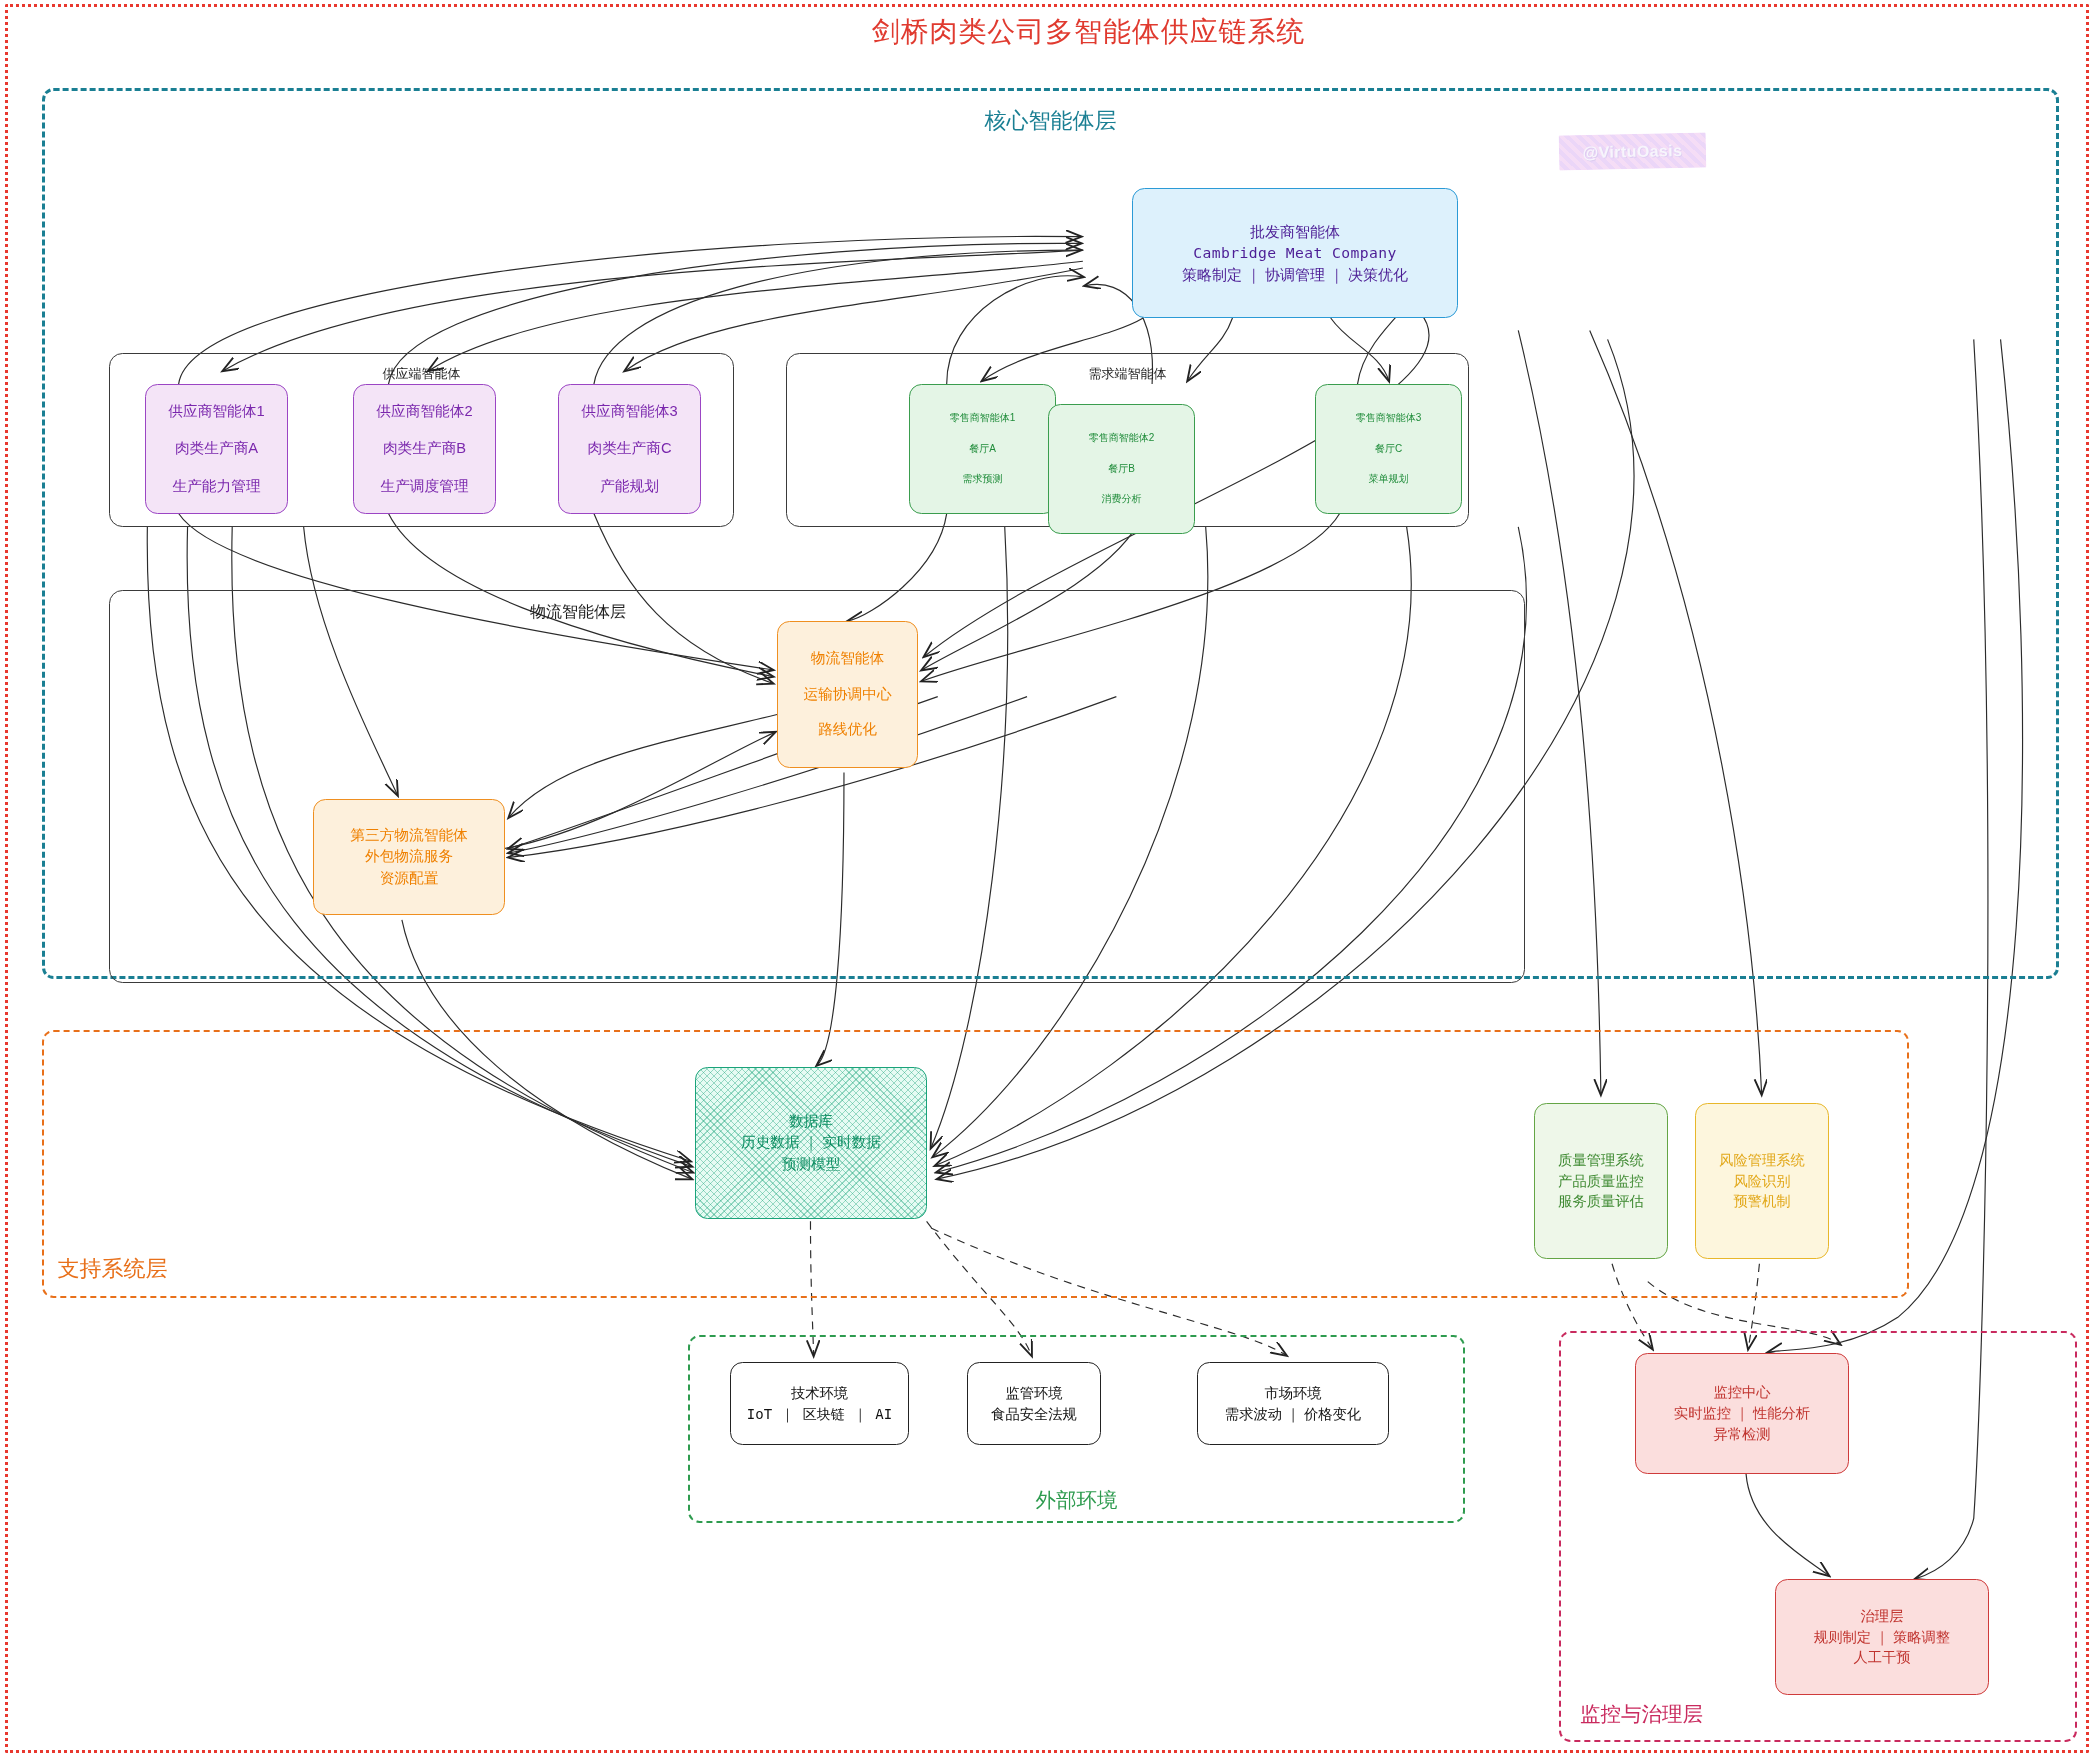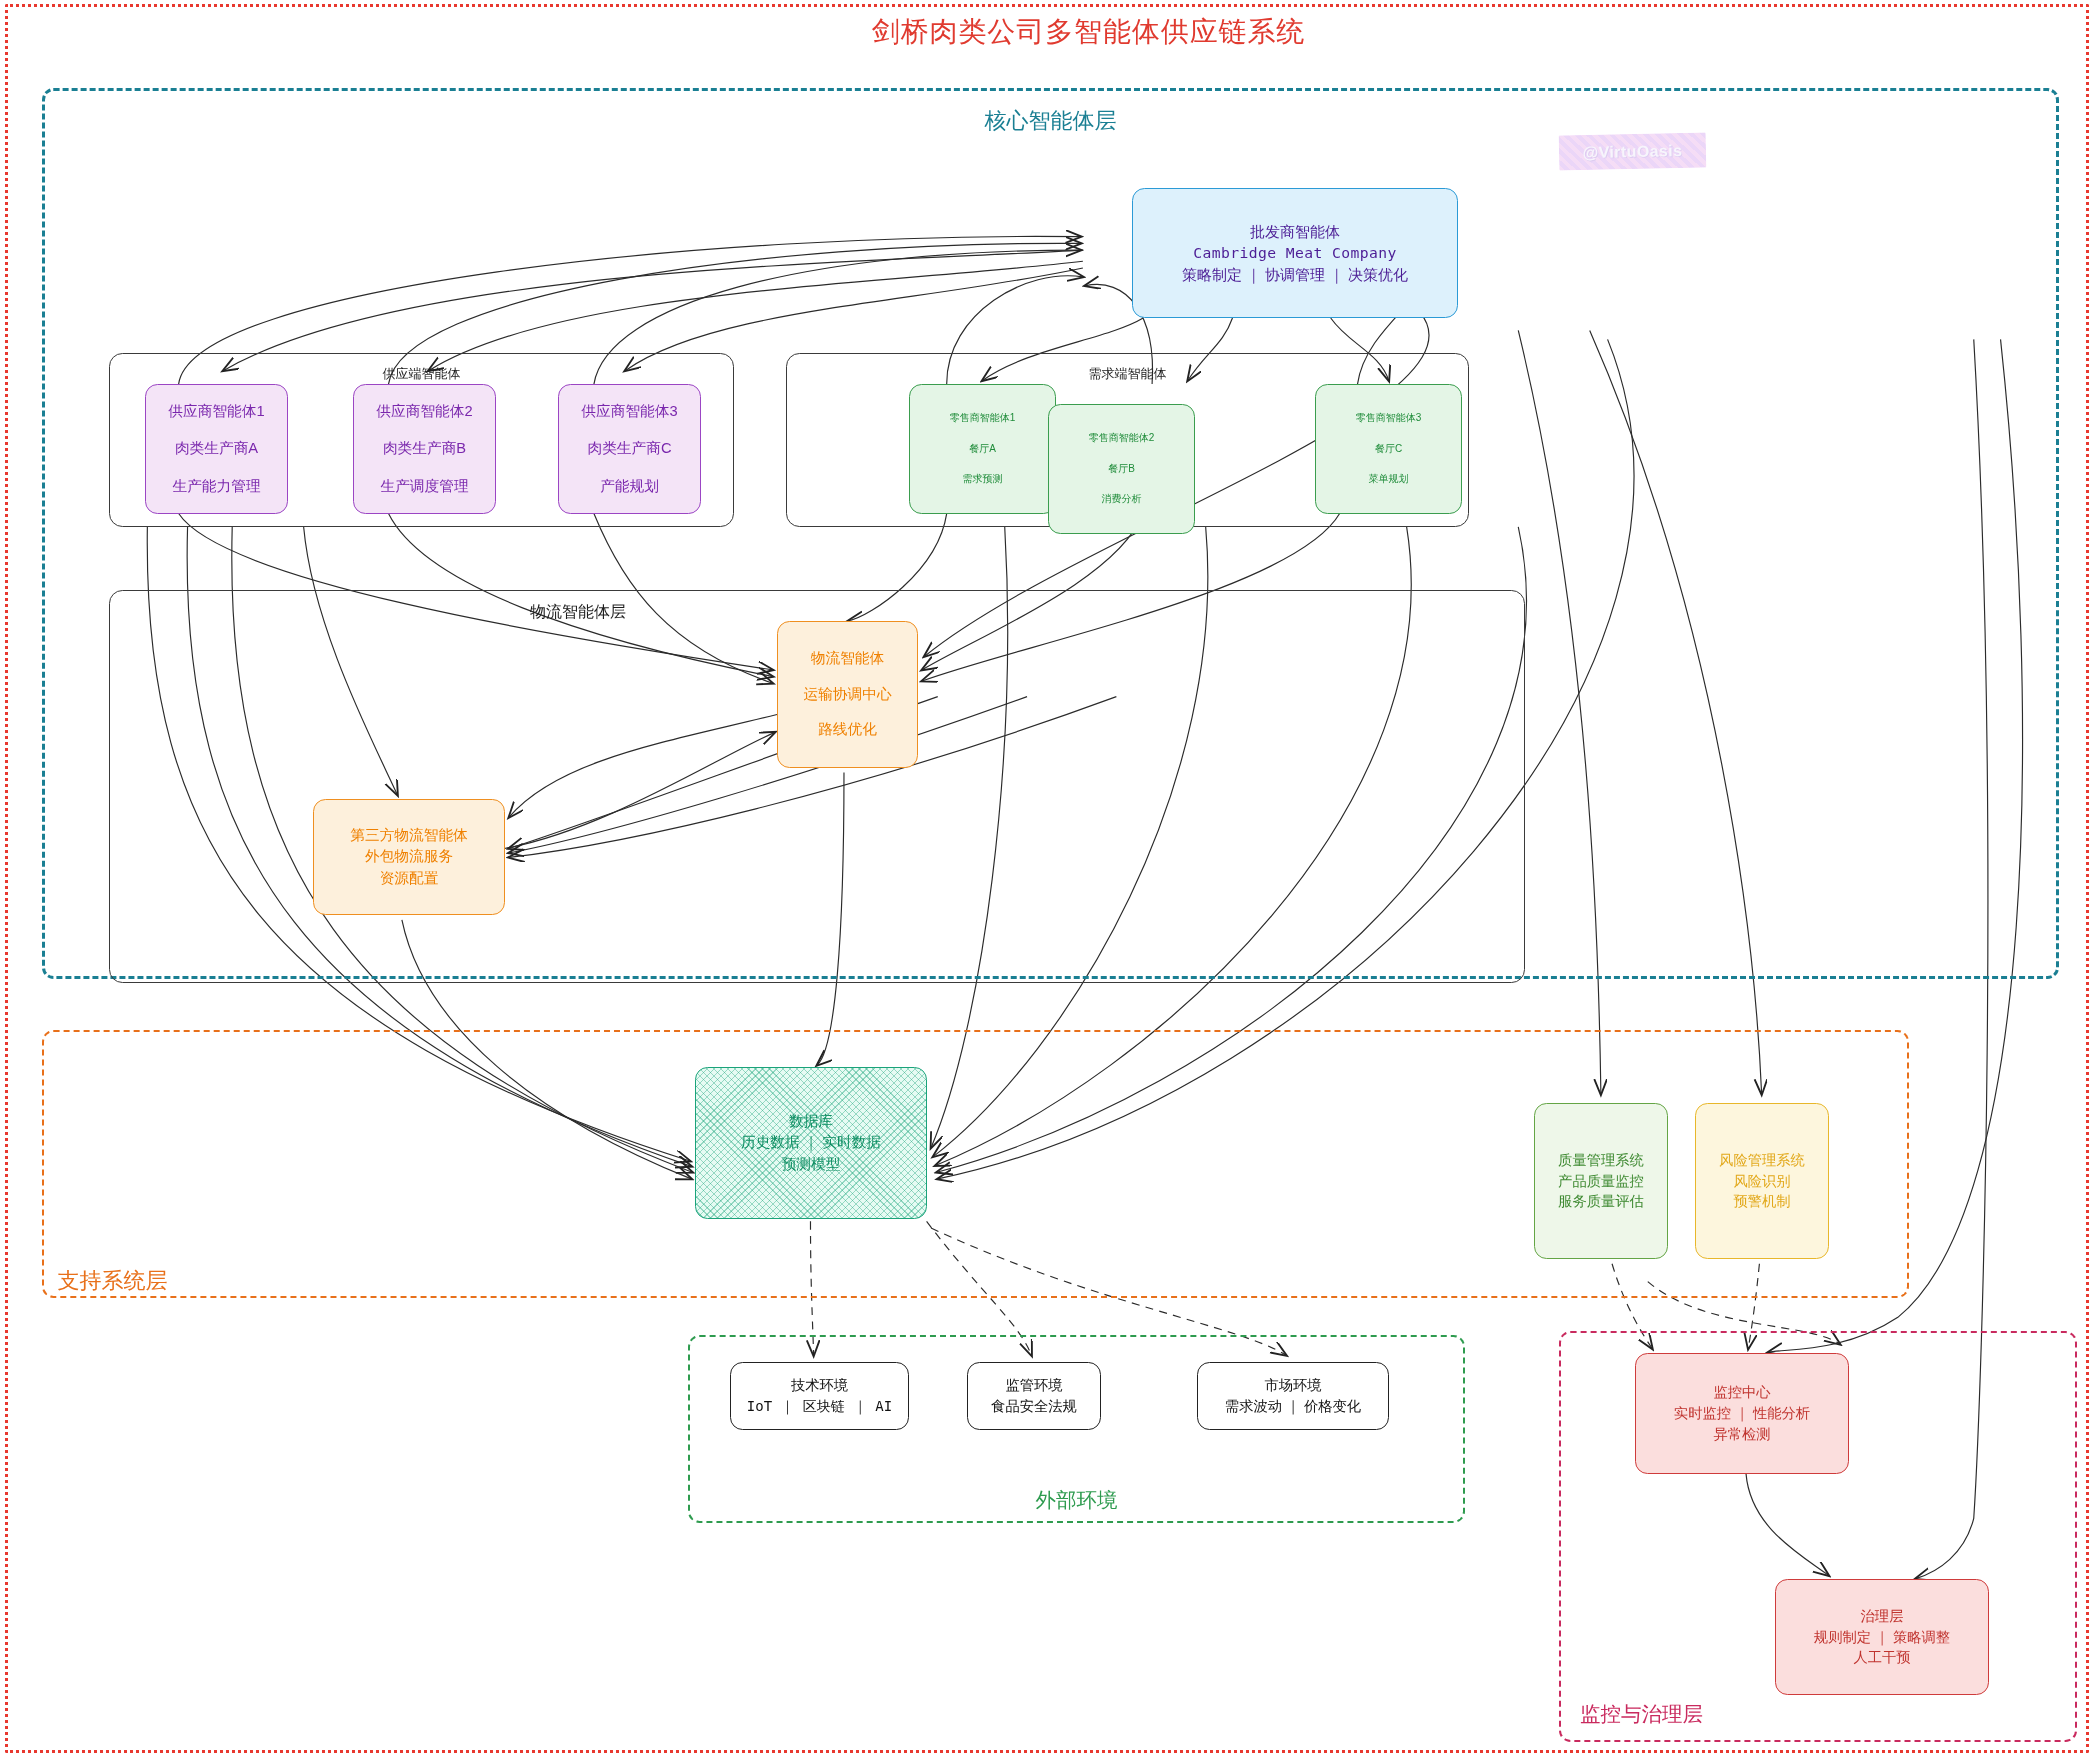--- a/index.html
+++ b/index.html
@@ -23,21 +23,21 @@
     transform:rotate(-1.2deg);border-radius:1.3px;}
   .watermark span{color:#f3f0fb;font-size:16px;font-weight:bold;letter-spacing:0.4px;
     text-shadow:0.9px 0.9px 0 #c9aee8;}
 
   
   .layer{position:absolute;box-sizing:border-box;border-radius:11.6px;}
   .layer-core{left:42px;top:88px;width:2017px;height:891px;border:3.1px dashed #1a7f93;}
   .layer-core .layer-title{position:absolute;left:0;top:15px;width:100%;text-align:center;
     font-size:22px;color:#1a7f93;}
   .layer-support{left:42px;top:1030px;width:1867px;height:268px;border:2.7px dashed #e8701a;}
-  .layer-support .layer-title{position:absolute;left:13.4px;bottom:0;font-size:22px;color:#e8701a;}
+  .layer-support .layer-title{position:absolute;left:13.4px;bottom:12px;font-size:22px;color:#e8701a;}
   .layer-external{left:688px;top:1335px;width:777px;height:188px;border:2.7px dashed #2e9b4f;}
   .layer-external .layer-title{position:absolute;left:0;bottom:7.1px;width:100%;text-align:center;
     font-size:20.5px;color:#2e9b4f;}
   .layer-governance{left:1559px;top:1331px;width:518px;height:411px;border:2.7px dashed #c92a5e;}
   .layer-governance .layer-title{position:absolute;left:19px;bottom:11.6px;font-size:20.5px;color:#c92a5e;}
 
   
   .cluster{position:absolute;box-sizing:border-box;border:1.3px solid #3a3a3a;border-radius:13.4px;background:transparent;}
   .cluster .cluster-title{position:absolute;left:0;top:10.7px;width:100%;text-align:center;
     font-size:13px;color:#1d1d1d;}
@@ -78,21 +78,21 @@
     border:1.8px solid #1aa37a;color:#0e8e62;font-size:14.7px;
     background:#e6fbf3;
     background-image:repeating-linear-gradient(45deg,rgba(26,163,122,.40) 0 0.9px,transparent 0.9px 4.9px),
                      repeating-linear-gradient(-45deg,rgba(26,163,122,.40) 0 0.9px,transparent 0.9px 4.9px);}
 
   .n-quality{left:1534px;top:1103px;width:134px;height:156px;background:#eef7e9;
     border:1.3px solid #64a545;color:#3f8a32;font-size:14.3px;}
   .n-risk{left:1695px;top:1103px;width:134px;height:156px;background:#fdf6dd;
     border:1.3px solid #e8b72a;color:#e2a81a;font-size:14.3px;}
 
-  .n-env{top:1362px;height:68px;background:#ffffff;border:1.8px solid #222;
+  .n-env{top:1362px;height:83px;background:#ffffff;border:1.8px solid #222;
     color:#111;font-size:14.3px;}
   .n-env1{left:730px;width:179px;}
   .n-env2{left:967px;width:134px;}
   .n-env3{left:1197px;width:192px;}
   .n-env .mono{font-family:"DejaVu Sans Mono","Liberation Mono",monospace;font-size:14px;}
 
   .n-monitor{left:1635px;top:1353px;width:214px;height:121px;background:#fbdedd;
     border:1.3px solid #cf3b3b;color:#c0342f;font-size:14.3px;}
   .n-govern{left:1775px;top:1579px;width:214px;height:116px;background:#fbdedd;
     border:1.3px solid #cf3b3b;color:#c0342f;font-size:14.3px;}

